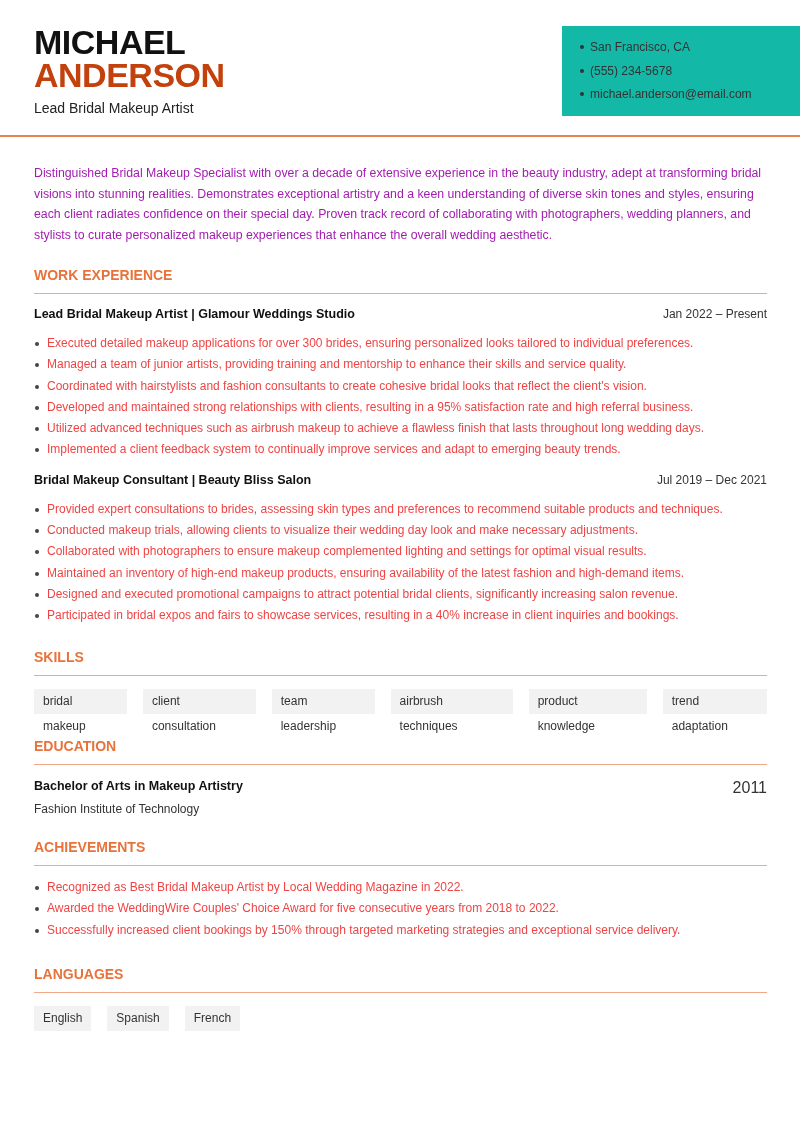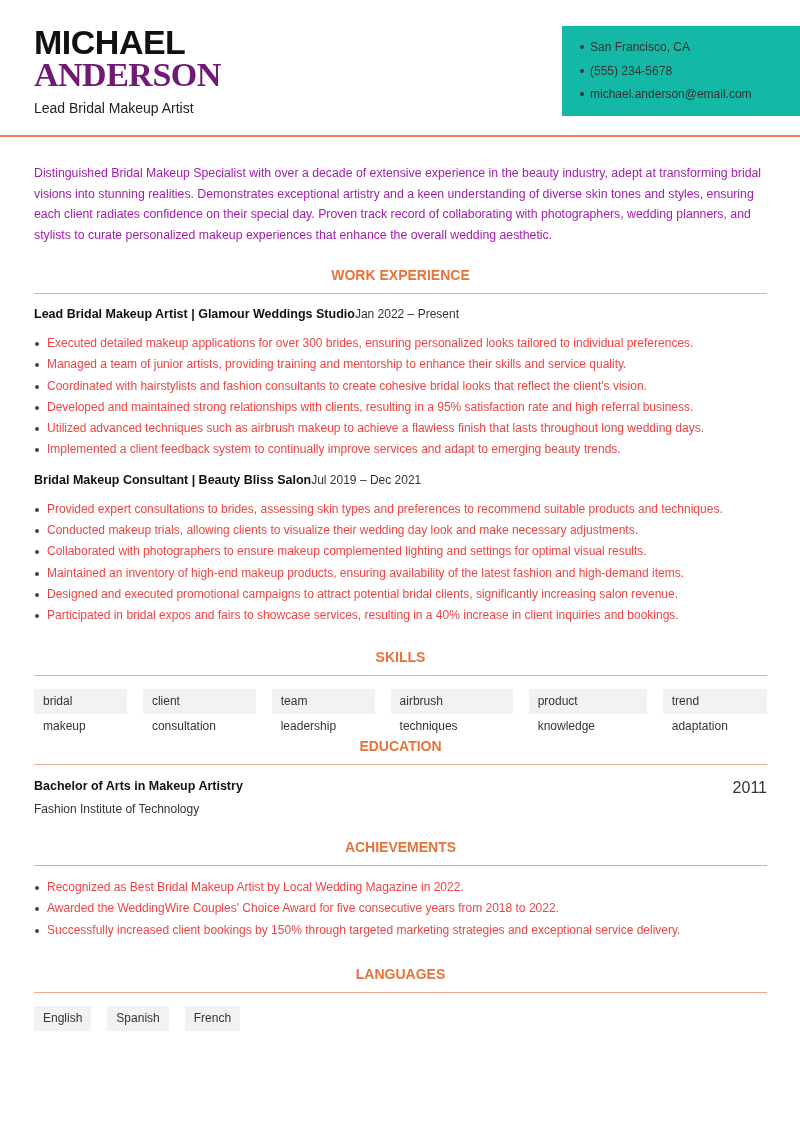--- a/index.html
+++ b/index.html
@@ -13,21 +13,21 @@
   .header {
     position: absolute; left: 0; top: 0; width: 800px; height: 137px;
     border-bottom: 2px solid #e8834f;
   }
   .name-first {
     position: absolute; left: 34px; top: 24px;
     font-size: 34px; font-weight: 700; color: #111111; letter-spacing: -0.5px; line-height: 36px;
   }
   .name-last {
     position: absolute; left: 34px; top: 57px;
-    font-size: 34px; font-weight: 700; color: #701a75; letter-spacing: -0.5px; line-height: 36px; font-family: Liberation Serif, serif;
+    font-size: 34px; font-weight: 700; color: #c2410c; letter-spacing: -0.5px; line-height: 36px;
   }
   .job-title {
     position: absolute; left: 34px; top: 100px;
     font-size: 14px; color: #222222;
   }
   .contact-box {
     position: absolute; left: 562px; top: 26px; width: 238px; height: 90px;
     background: #14b8a6;
   }
   .contact-box ul { list-style: none; position: absolute; left: 18px; top: 12px; }
@@ -40,23 +40,22 @@
     background: #333; border-radius: 50%;
   }
   .summary {
     position: absolute; left: 34px; top: 163px; width: 740px;
     font-size: 12.3px; line-height: 20.6px; color: #a21caf;
   }
   .section { position: absolute; left: 34px; width: 733px; }
   .section-title {
     font-size: 14px; font-weight: 700; color: #e8733a; height: 28px; line-height: 18px;
     border-bottom: 1.5px solid #f0a98a;
-    text-align: center;
   }
-  .job-head { display: flex; margin-top: 13px; height: 20px; }
+  .job-head { display: flex; justify-content: space-between; margin-top: 13px; height: 20px; }
   .job-role { font-size: 12.5px; font-weight: 700; color: #111; }
   .job-date { font-size: 12px; color: #333; }
   ul.bullets { list-style: none; margin-top: 6px; }
   ul.bullets li {
     font-size: 12px; color: #ef4444; line-height: 21.3px; position: relative; padding-left: 13px;
   }
   ul.bullets li::before {
     content: ""; position: absolute; left: 1px; top: 9px; width: 4px; height: 4px;
     background: #444; border-radius: 50%;
   }

